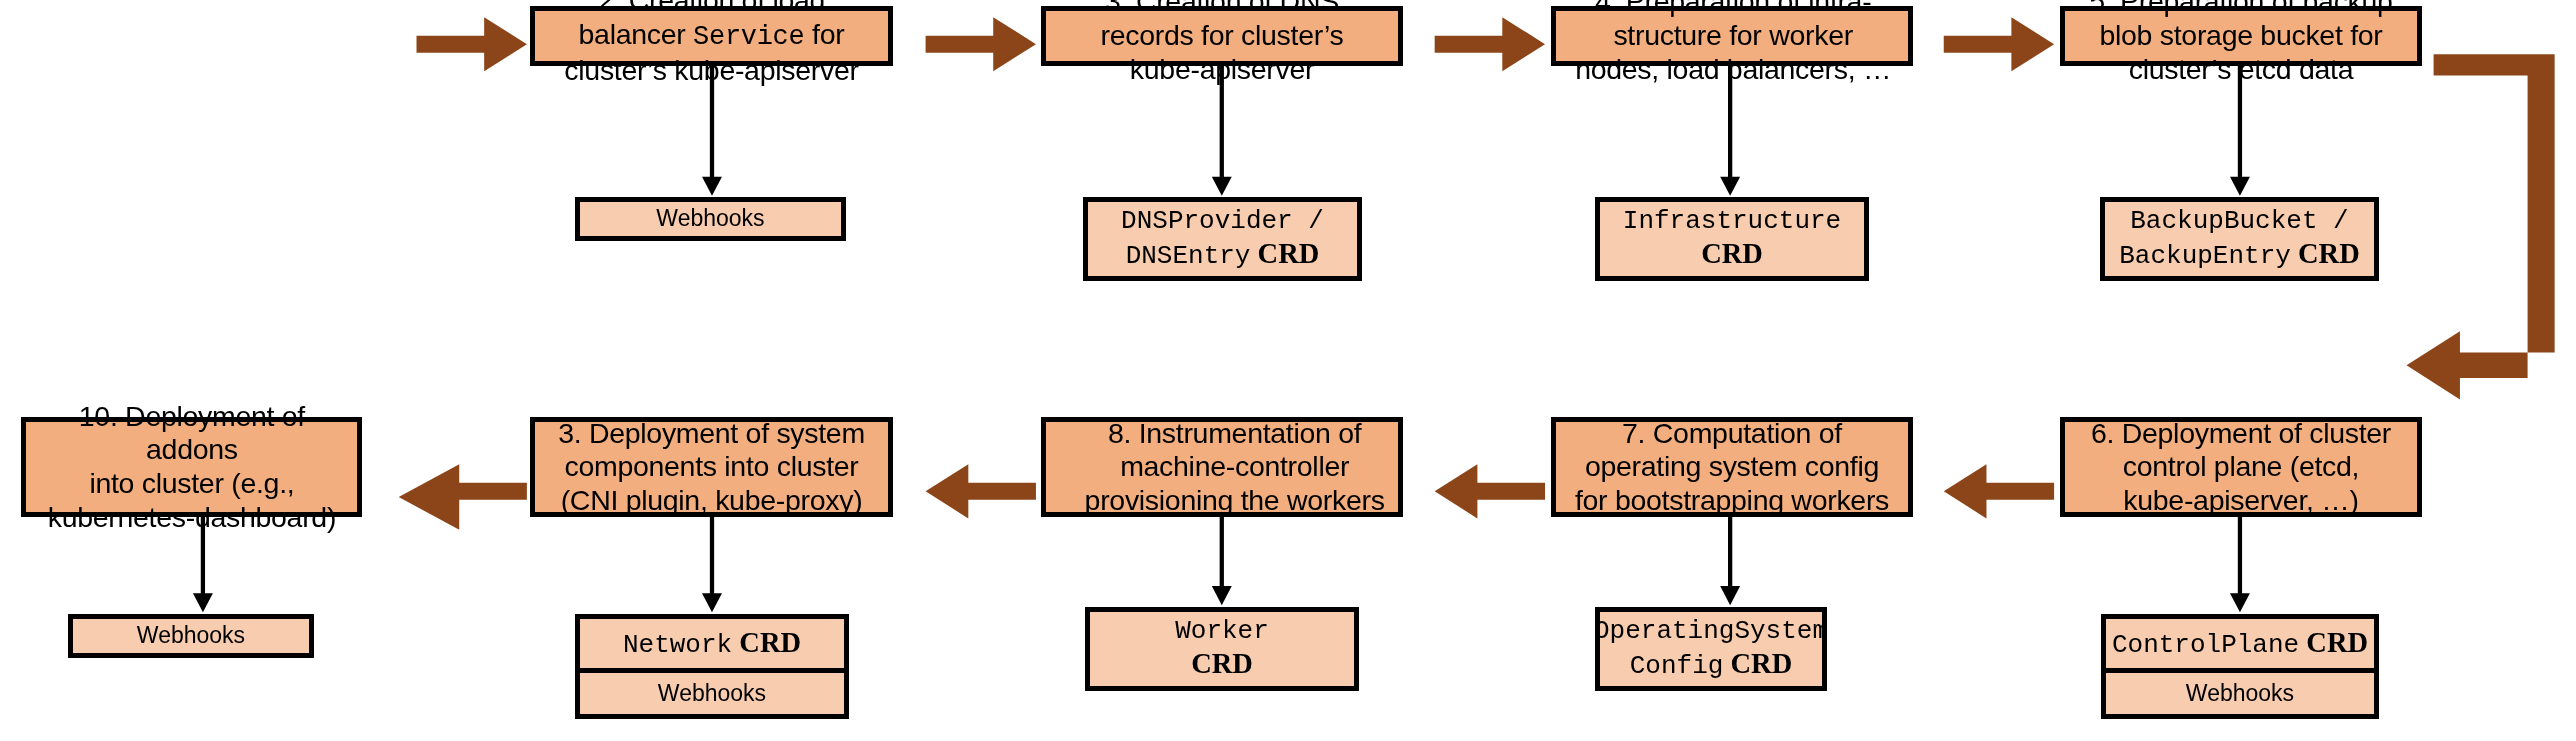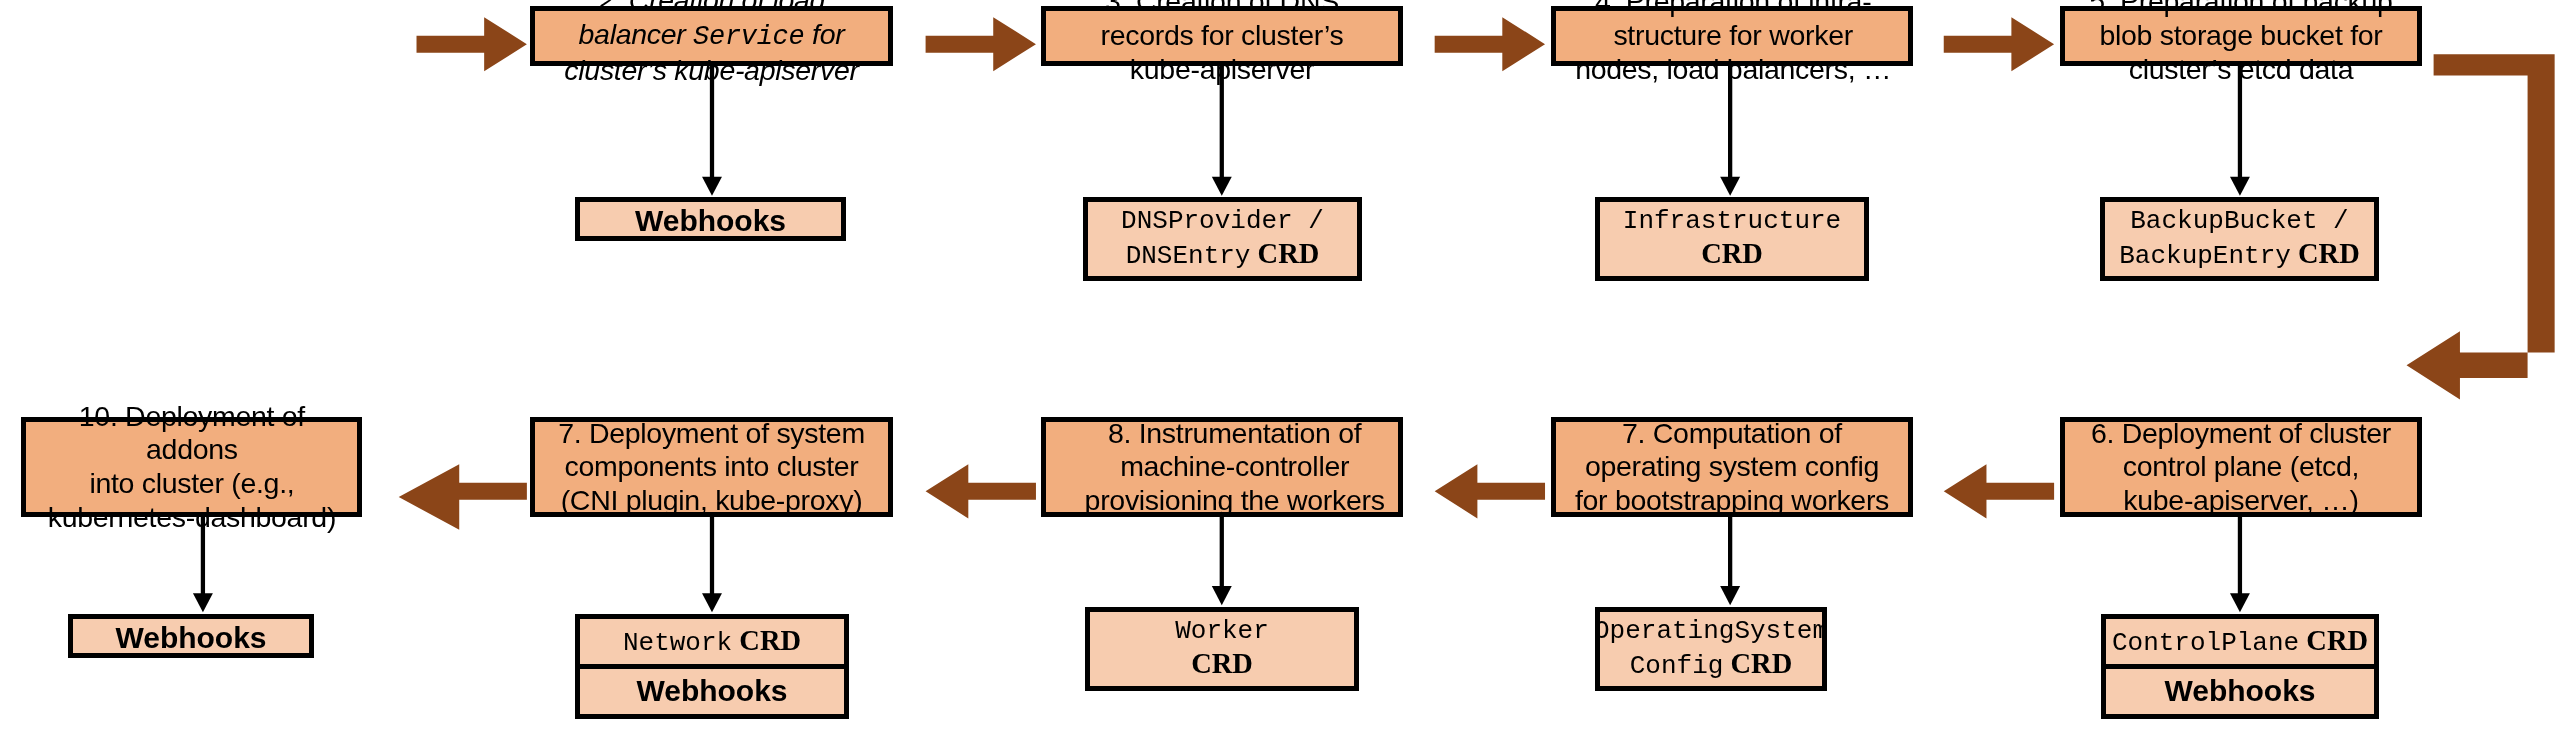--- a/index.html
+++ b/index.html
@@ -64,22 +64,21 @@
     border-top: 5px solid #000000;
   }
   .artifact-text {
     font-family: "Liberation Mono", monospace;
     font-size: 26px;
     line-height: 1.2;
     white-space: pre-line;
   }
   .artifact-text.sans {
     font-family: "Liberation Sans", sans-serif;
-    font-size: 30px;
-    font-weight: bold;
+    font-size: 23px;
   }
   .artifact-text .crd {
     font-family: Liberation Serif, serif;
     font-weight: bold;
     font-size: 28.5px;
   }
 
   
   .svg-layer {
     position: absolute;
@@ -153,21 +152,21 @@
       <line x1="1000" y1="722" x2="1000" y2="838" stroke="#000000" stroke-width="6"></line>
       <polygon points="1000,860 986,833 1014,833" fill="#000000"></polygon>
     </g>
     <g>
       <line x1="285" y1="722" x2="285" y2="838" stroke="#000000" stroke-width="6"></line>
       <polygon points="285,860 271,833 299,833" fill="#000000"></polygon>
     </g>
   </svg>
 
 
-  <div class="step-box" style="left:530px; top:5.7px; width:363px; height:60px;font-style:italic;">
+  <div class="step-box" style="left:530px; top:5.7px; width:363px; height:60px;">
     <span class="step-text"><span>2. Creation of load
 balancer </span><span class="mono">Service</span><span> for
 cluster’s kube-apiserver</span></span>
   </div>
 
   <div class="step-box" style="left:1041px; top:5.7px; width:362px; height:60px;">
     <span class="step-text"><span>3. Creation of DNS
 records for cluster’s
 kube-apiserver</span></span>
   </div>
@@ -196,21 +195,21 @@
 for bootstrapping workers</span></span>
   </div>
 
   <div class="step-box" style="left:1041px; top:417px; width:362px; height:100px;padding-left:31px;">
     <span class="step-text"><span>8. Instrumentation of
 machine-controller
 provisioning the workers</span></span>
   </div>
 
   <div class="step-box" style="left:530px; top:417px; width:363px; height:100px;">
-    <span class="step-text"><span>7. Deployment of system
+    <span class="step-text"><span>3. Deployment of system
 components into cluster
 (CNI plugin, kube-proxy)</span></span>
   </div>
 
   <div class="step-box" style="left:21.4px; top:417px; width:341px; height:100px;">
     <span class="step-text"><span>10. Deployment of addons
 into cluster (e.g.,
 kubernetes-dashboard)</span></span>
   </div>
 

